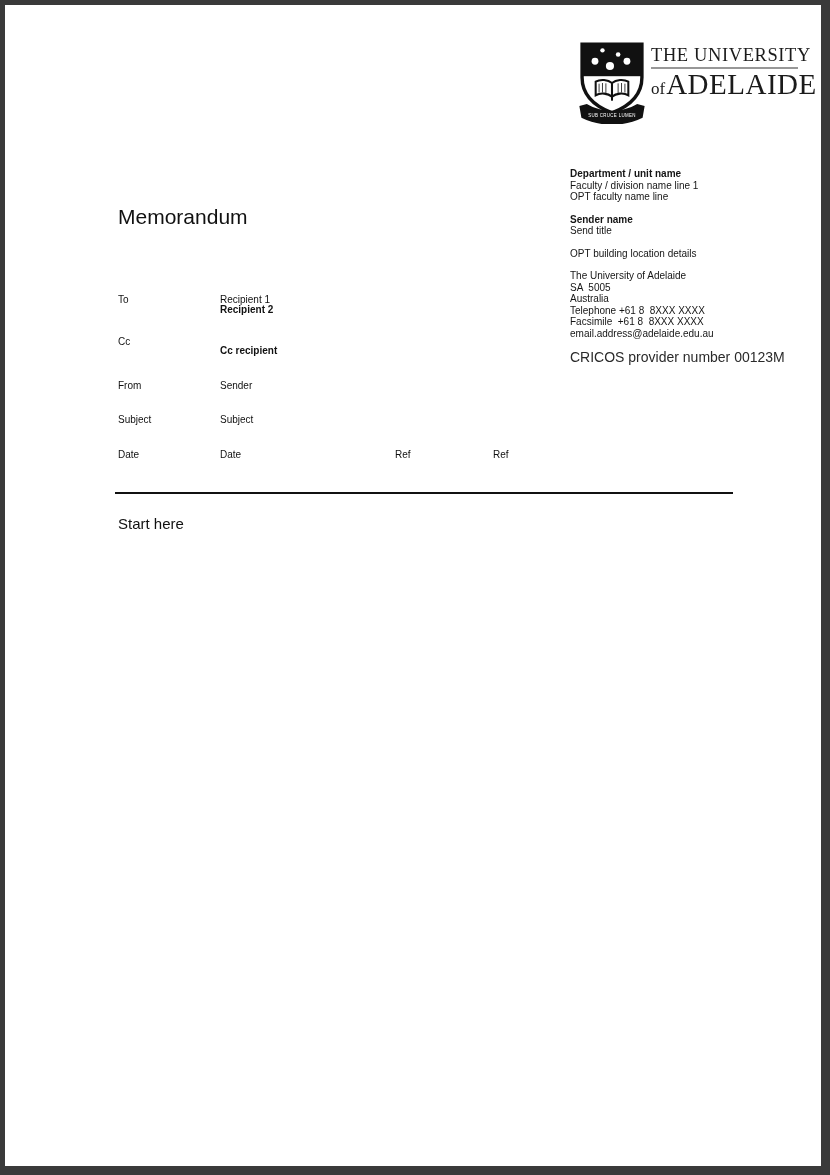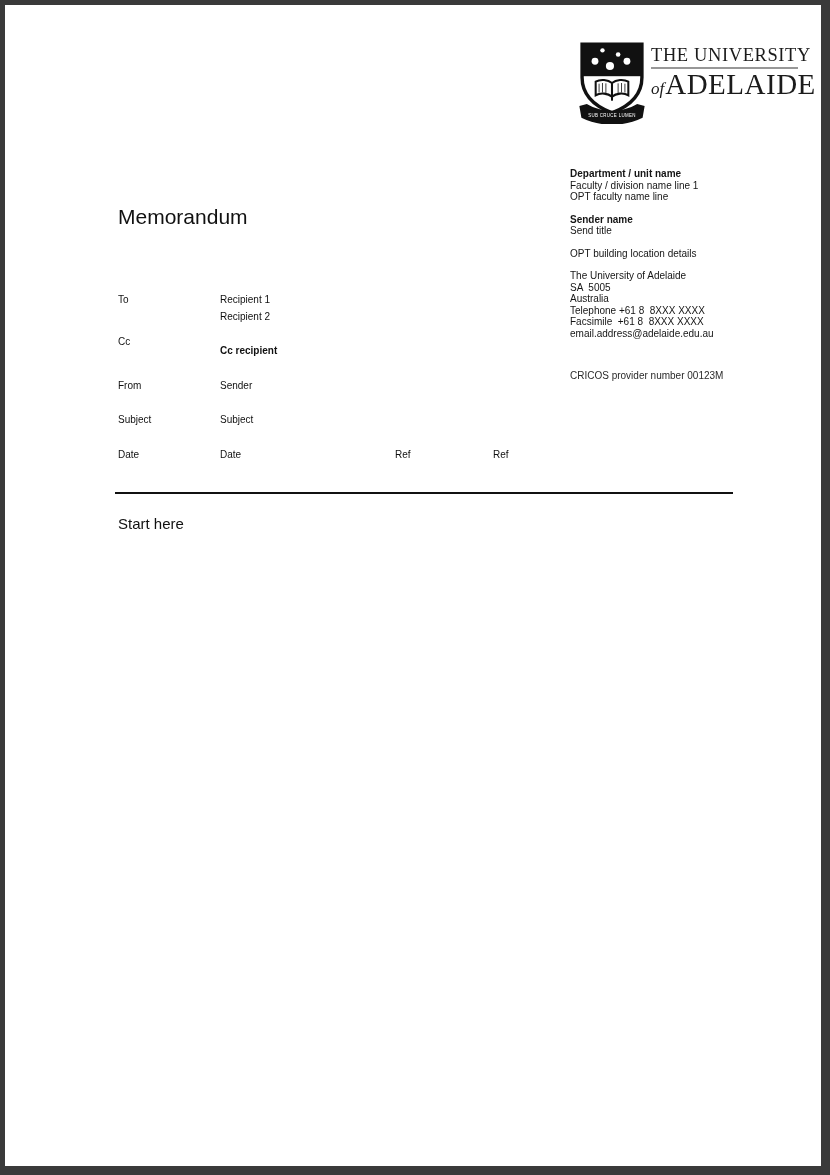--- a/index.html
+++ b/index.html
@@ -30,32 +30,32 @@
   .logo-text {
     position: absolute; left: 651px; top: 46px; width: 150px;
     font-family: "Liberation Serif", serif; color: #1b1b1b;
   }
   .logo-line1 {
     font-size: 18.5px; letter-spacing: 0.6px; white-space: nowrap;
     line-height: 1;
   }
   .logo-rule { width: 147px; height: 2px; background: #979797; margin-top: 2px; }
   .logo-line2 { display: flex; align-items: baseline; margin-top: 0px; white-space: nowrap; }
-  .logo-of { font-style: italic; font-size: 17px; line-height: 1; }
+  .logo-of { font-size: 17px; line-height: 1; }
   .logo-adelaide { font-size: 29px; letter-spacing: 0.5px; line-height: 1.05; margin-left: 1px; }
 
   
   .memo-title { left: 118px; top: 205px; font-size: 21px; color: #111; text-align: center; }
 
   
   .contact { left: 570px; top: 168px; width: 220px; font-size: 10px; line-height: 11.5px; color: #151515; }
   .c-line { white-space: pre; }
   .c-bold { font-weight: bold; }
   .c-gap { margin-top: 11px; }
-  .c-cricos { margin-top: 31px; font-size: 10px; color: #2a2a2a; }
+  .c-cricos { margin-top: 13px; font-size: 14px; color: #2a2a2a; }
 
   
   .fld { font-size: 10px; white-space: nowrap; }
 
   
   .divider { left: 115px; top: 492px; width: 618px; height: 2px; background: #111; }
   .start-here { left: 118px; top: 515px; font-size: 15px; }
 </style>
 </head>
 <body>
@@ -112,21 +112,21 @@
     <div class="c-line">SA  5005</div>
     <div class="c-line">Australia</div>
     <div class="c-line">Telephone +61 8  8XXX XXXX</div>
     <div class="c-line">Facsimile  +61 8  8XXX XXXX</div>
     <div class="c-line">email.address@adelaide.edu.au</div>
     <div class="c-line c-cricos">CRICOS provider number 00123M</div>
   </div>
 
   <div class="abs fld" style="left:118px; top:294px;">To</div>
   <div class="abs fld" style="left:220px; top:294px;">Recipient 1</div>
-  <div class="abs fld" style="left:220px; top:311px;">Recipient 2</div>
+  <div class="abs fld" style="left:220px; top:304px;font-weight:bold;">Recipient 2</div>
 
   <div class="abs fld" style="left:118px; top:336px;">Cc</div>
   <div class="abs fld" style="left:220px; top:345px;font-weight:bold;">Cc recipient</div>
 
   <div class="abs fld" style="left:118px; top:380px;">From</div>
   <div class="abs fld" style="left:220px; top:380px;">Sender</div>
 
   <div class="abs fld" style="left:118px; top:414px;">Subject</div>
   <div class="abs fld" style="left:220px; top:414px;">Subject</div>
 

